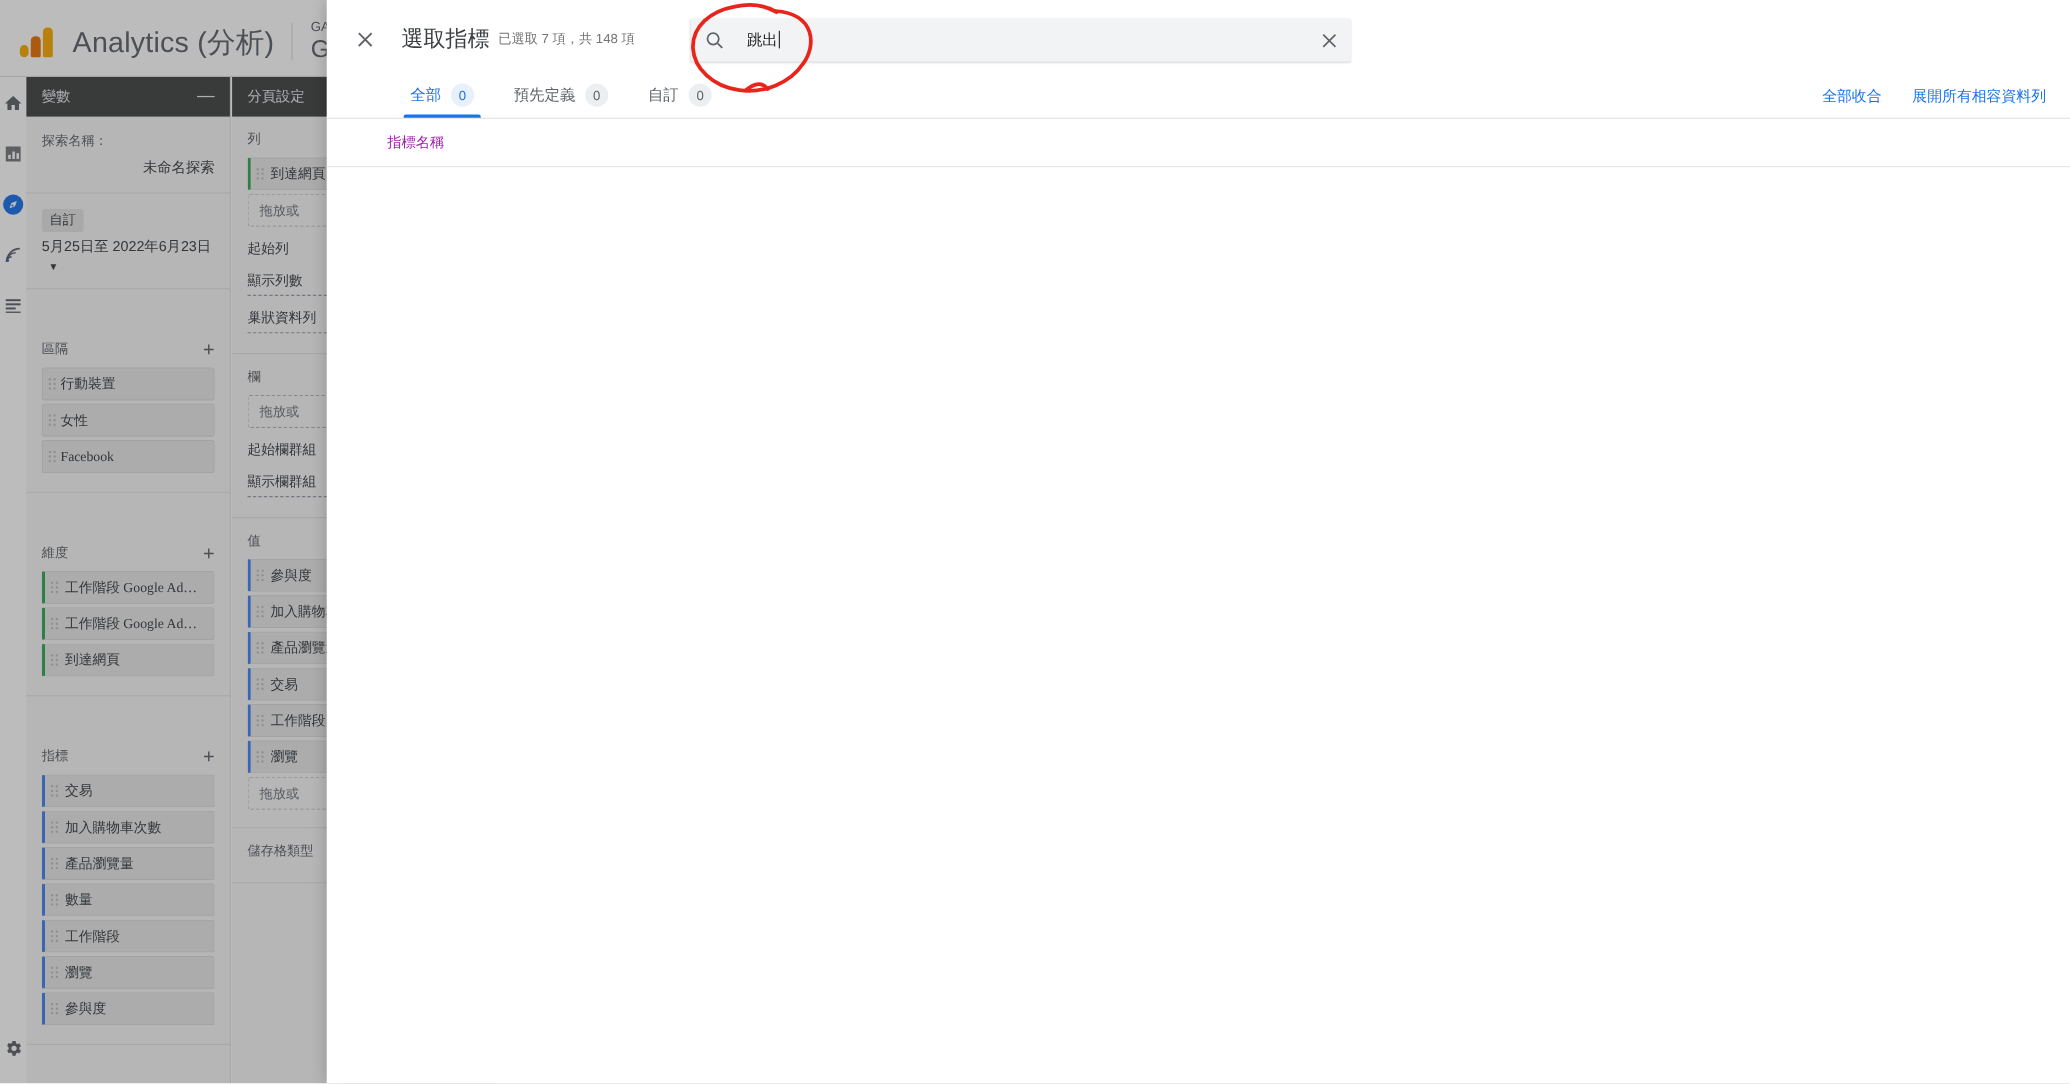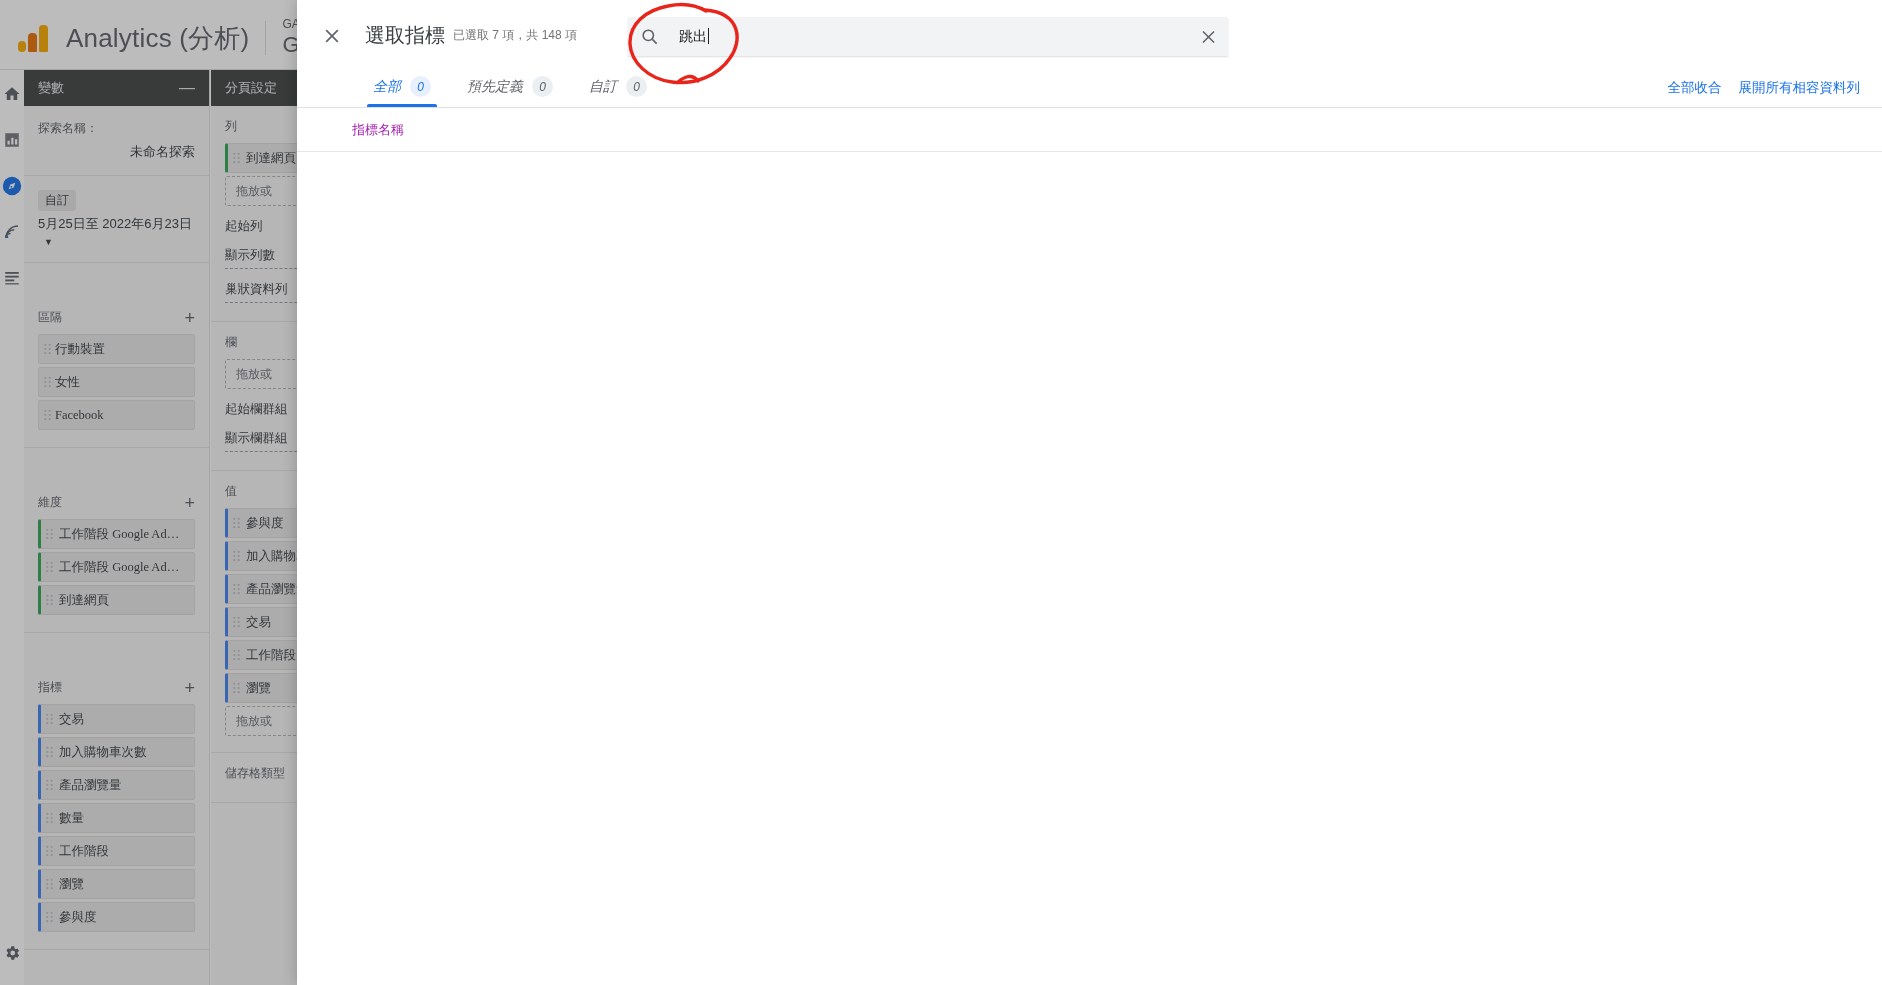--- a/index.html
+++ b/index.html
@@ -139,35 +139,35 @@
     position: absolute; right: 10px; top: 50%; transform: translateY(-50%);
     color: #5f6368; cursor: pointer; display: flex; align-items: center;
   }
 
   .modal-tabs {
     position: relative; height: 36px; padding-left: 58px;
     display: flex; align-items: flex-end; gap: 0;
   }
   .mtab {
     display: flex; align-items: center; gap: 9px; padding: 0 18px 10px;
-    font-size: 14px; color: #5f6368; cursor: pointer; position: relative; font-style: italic;
+    font-size: 14px; color: #5f6368; cursor: pointer; position: relative;
   }
   .mtab.active { color: #1a73e8; }
   .mtab .cnt {
     display: inline-flex; align-items: center; justify-content: center;
     min-width: 21px; height: 21px; border-radius: 11px; background: #eceff1;
     font-size: 12px; color: #5f6368; padding: 0 5px;
   }
   .mtab.active .cnt { background: #e8f0fe; color: #1a73e8; }
   .mtab.active::after {
     content: ""; position: absolute; left: 12px; right: 12px; bottom: 0;
     height: 3px; background: #1a73e8; border-radius: 2px 2px 0 0;
   }
   .head-links {
-    position: absolute; right: 22px; bottom: 10px; display: flex; gap: 17px;
+    position: absolute; right: 22px; bottom: 10px; display: flex; gap: 28px;
   }
   .head-link { font-size: 13.5px; color: #1a73e8; cursor: pointer; white-space: nowrap; }
 
   .modal-divider { height: 1px; background: #e0e0e0; }
   .col-head { padding: 13px 0 0 55px; font-size: 13px; color: #a21caf; }
   .col-head-rule { margin-top: 12px; height: 1px; background: #e6e6e6; }
   .result-area { height: 100px; }
 
   
   .annot { position: absolute; left: 0; top: 0; width: 1882px; height: 985px; pointer-events: none; }

